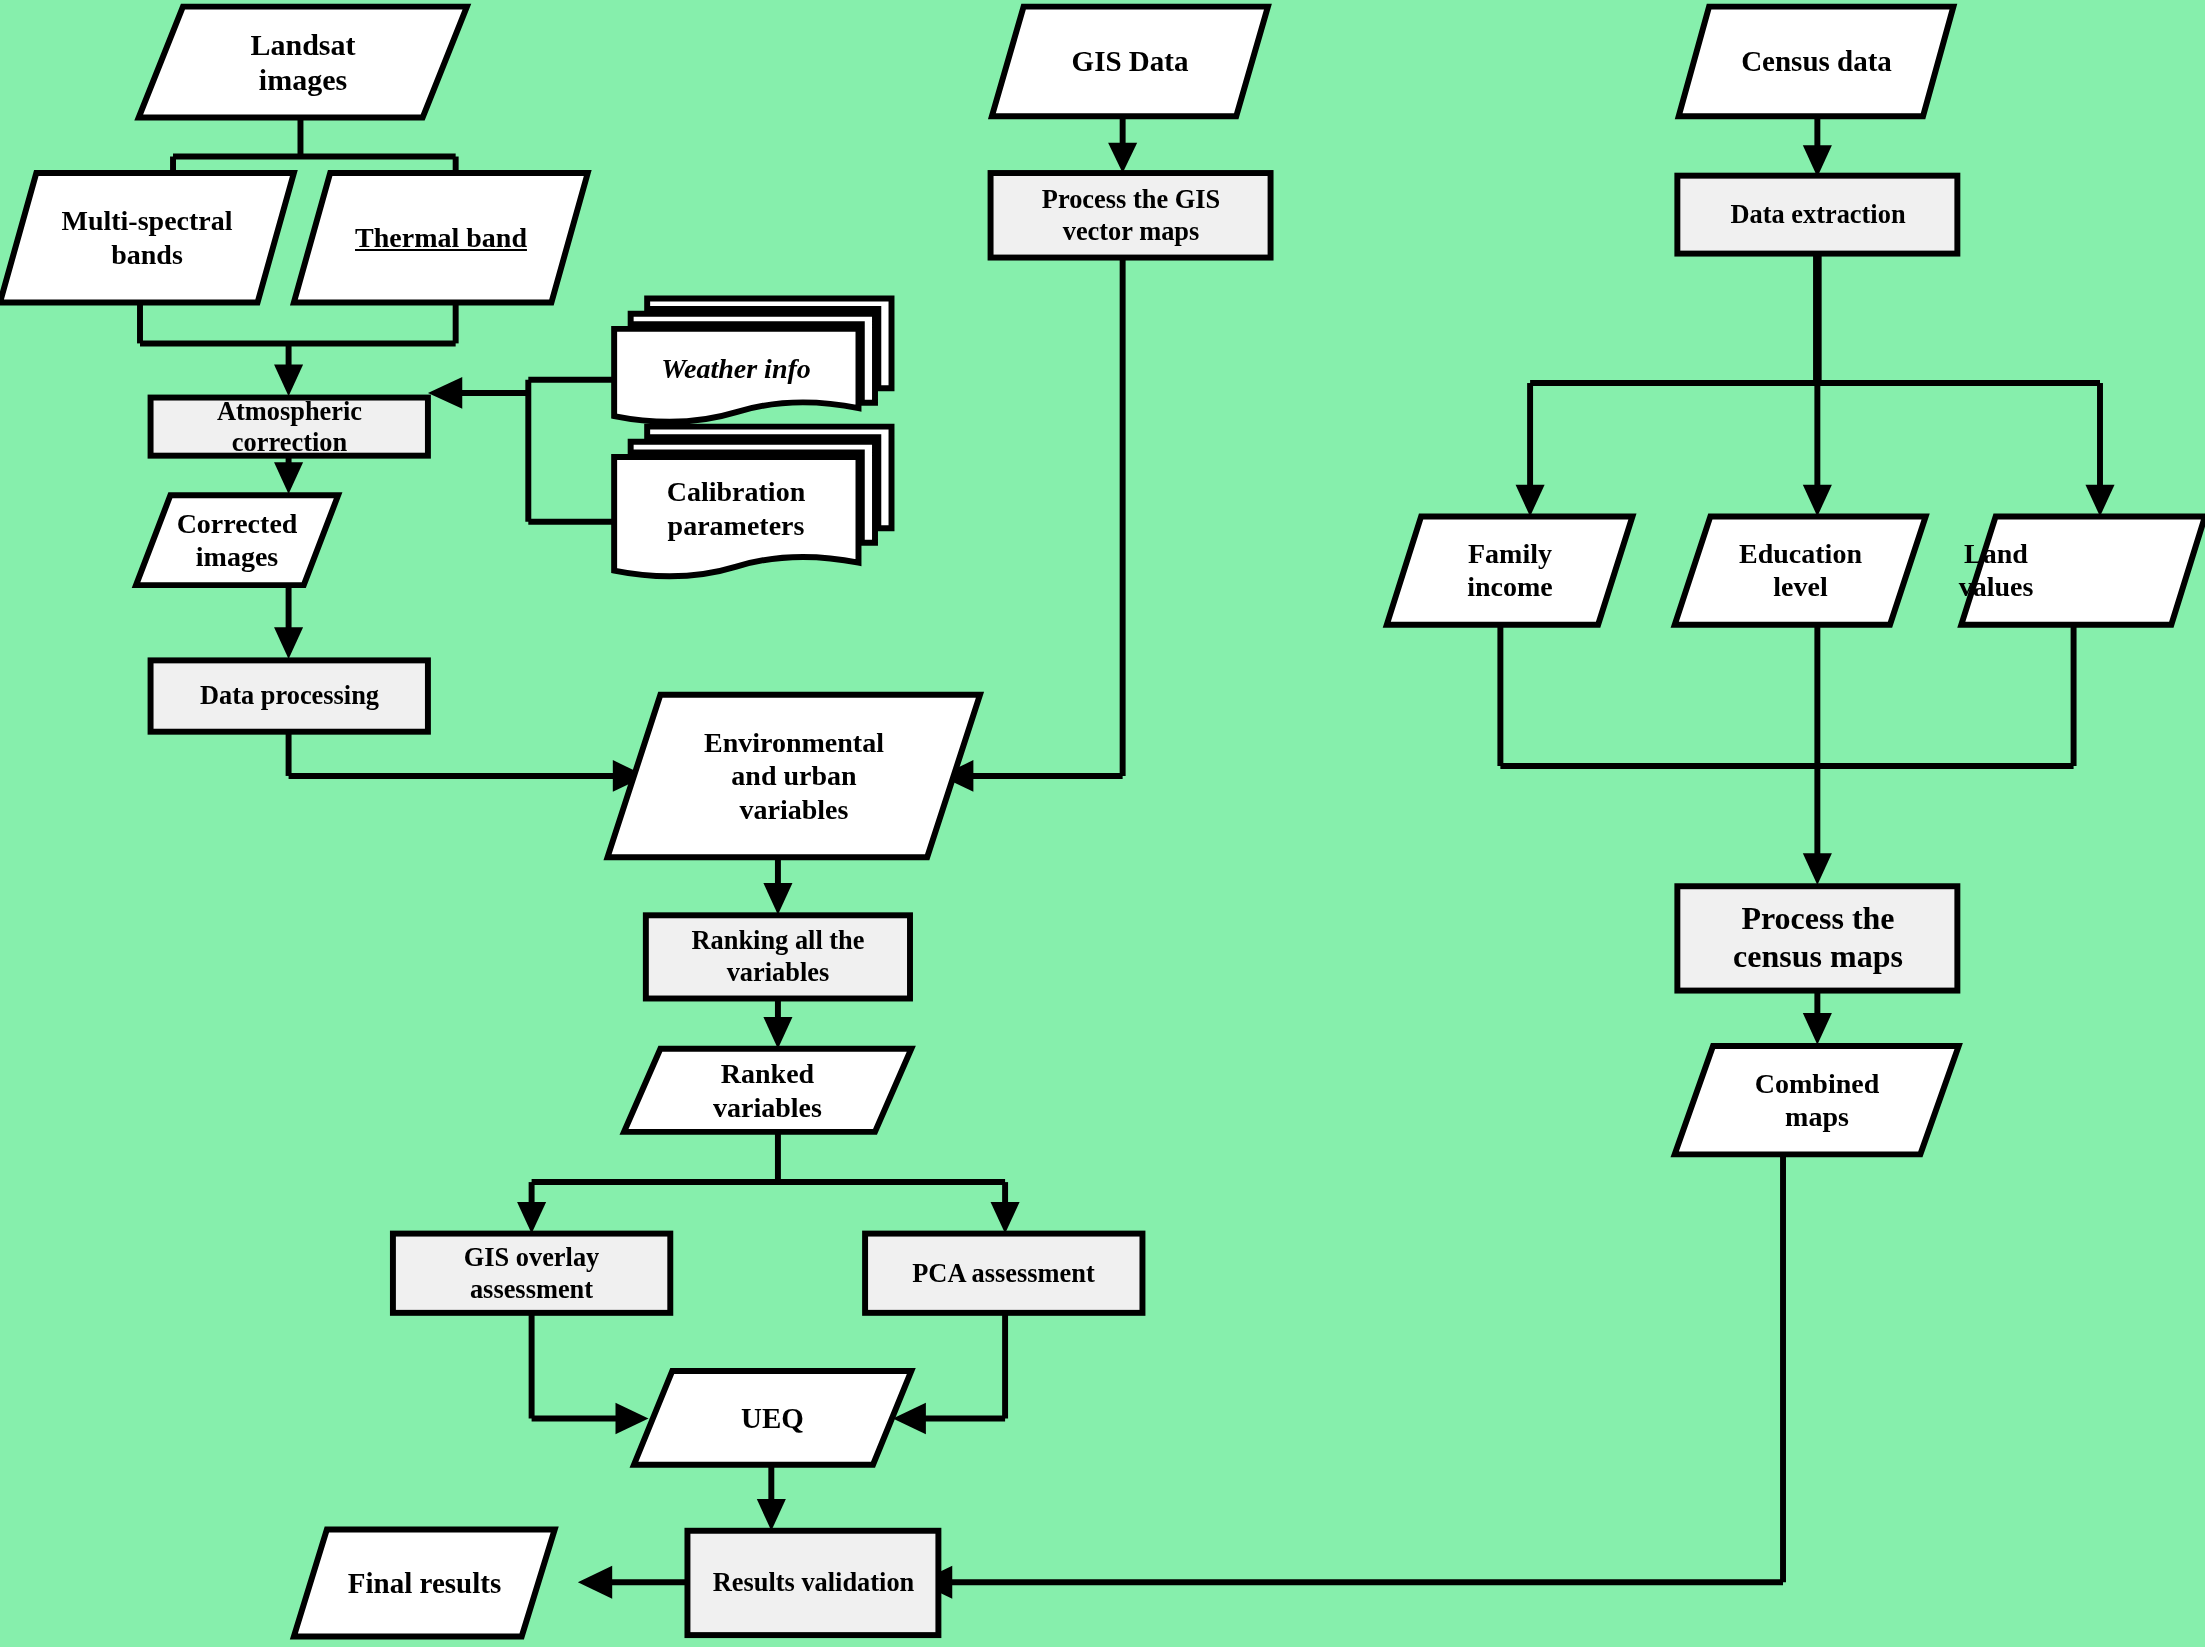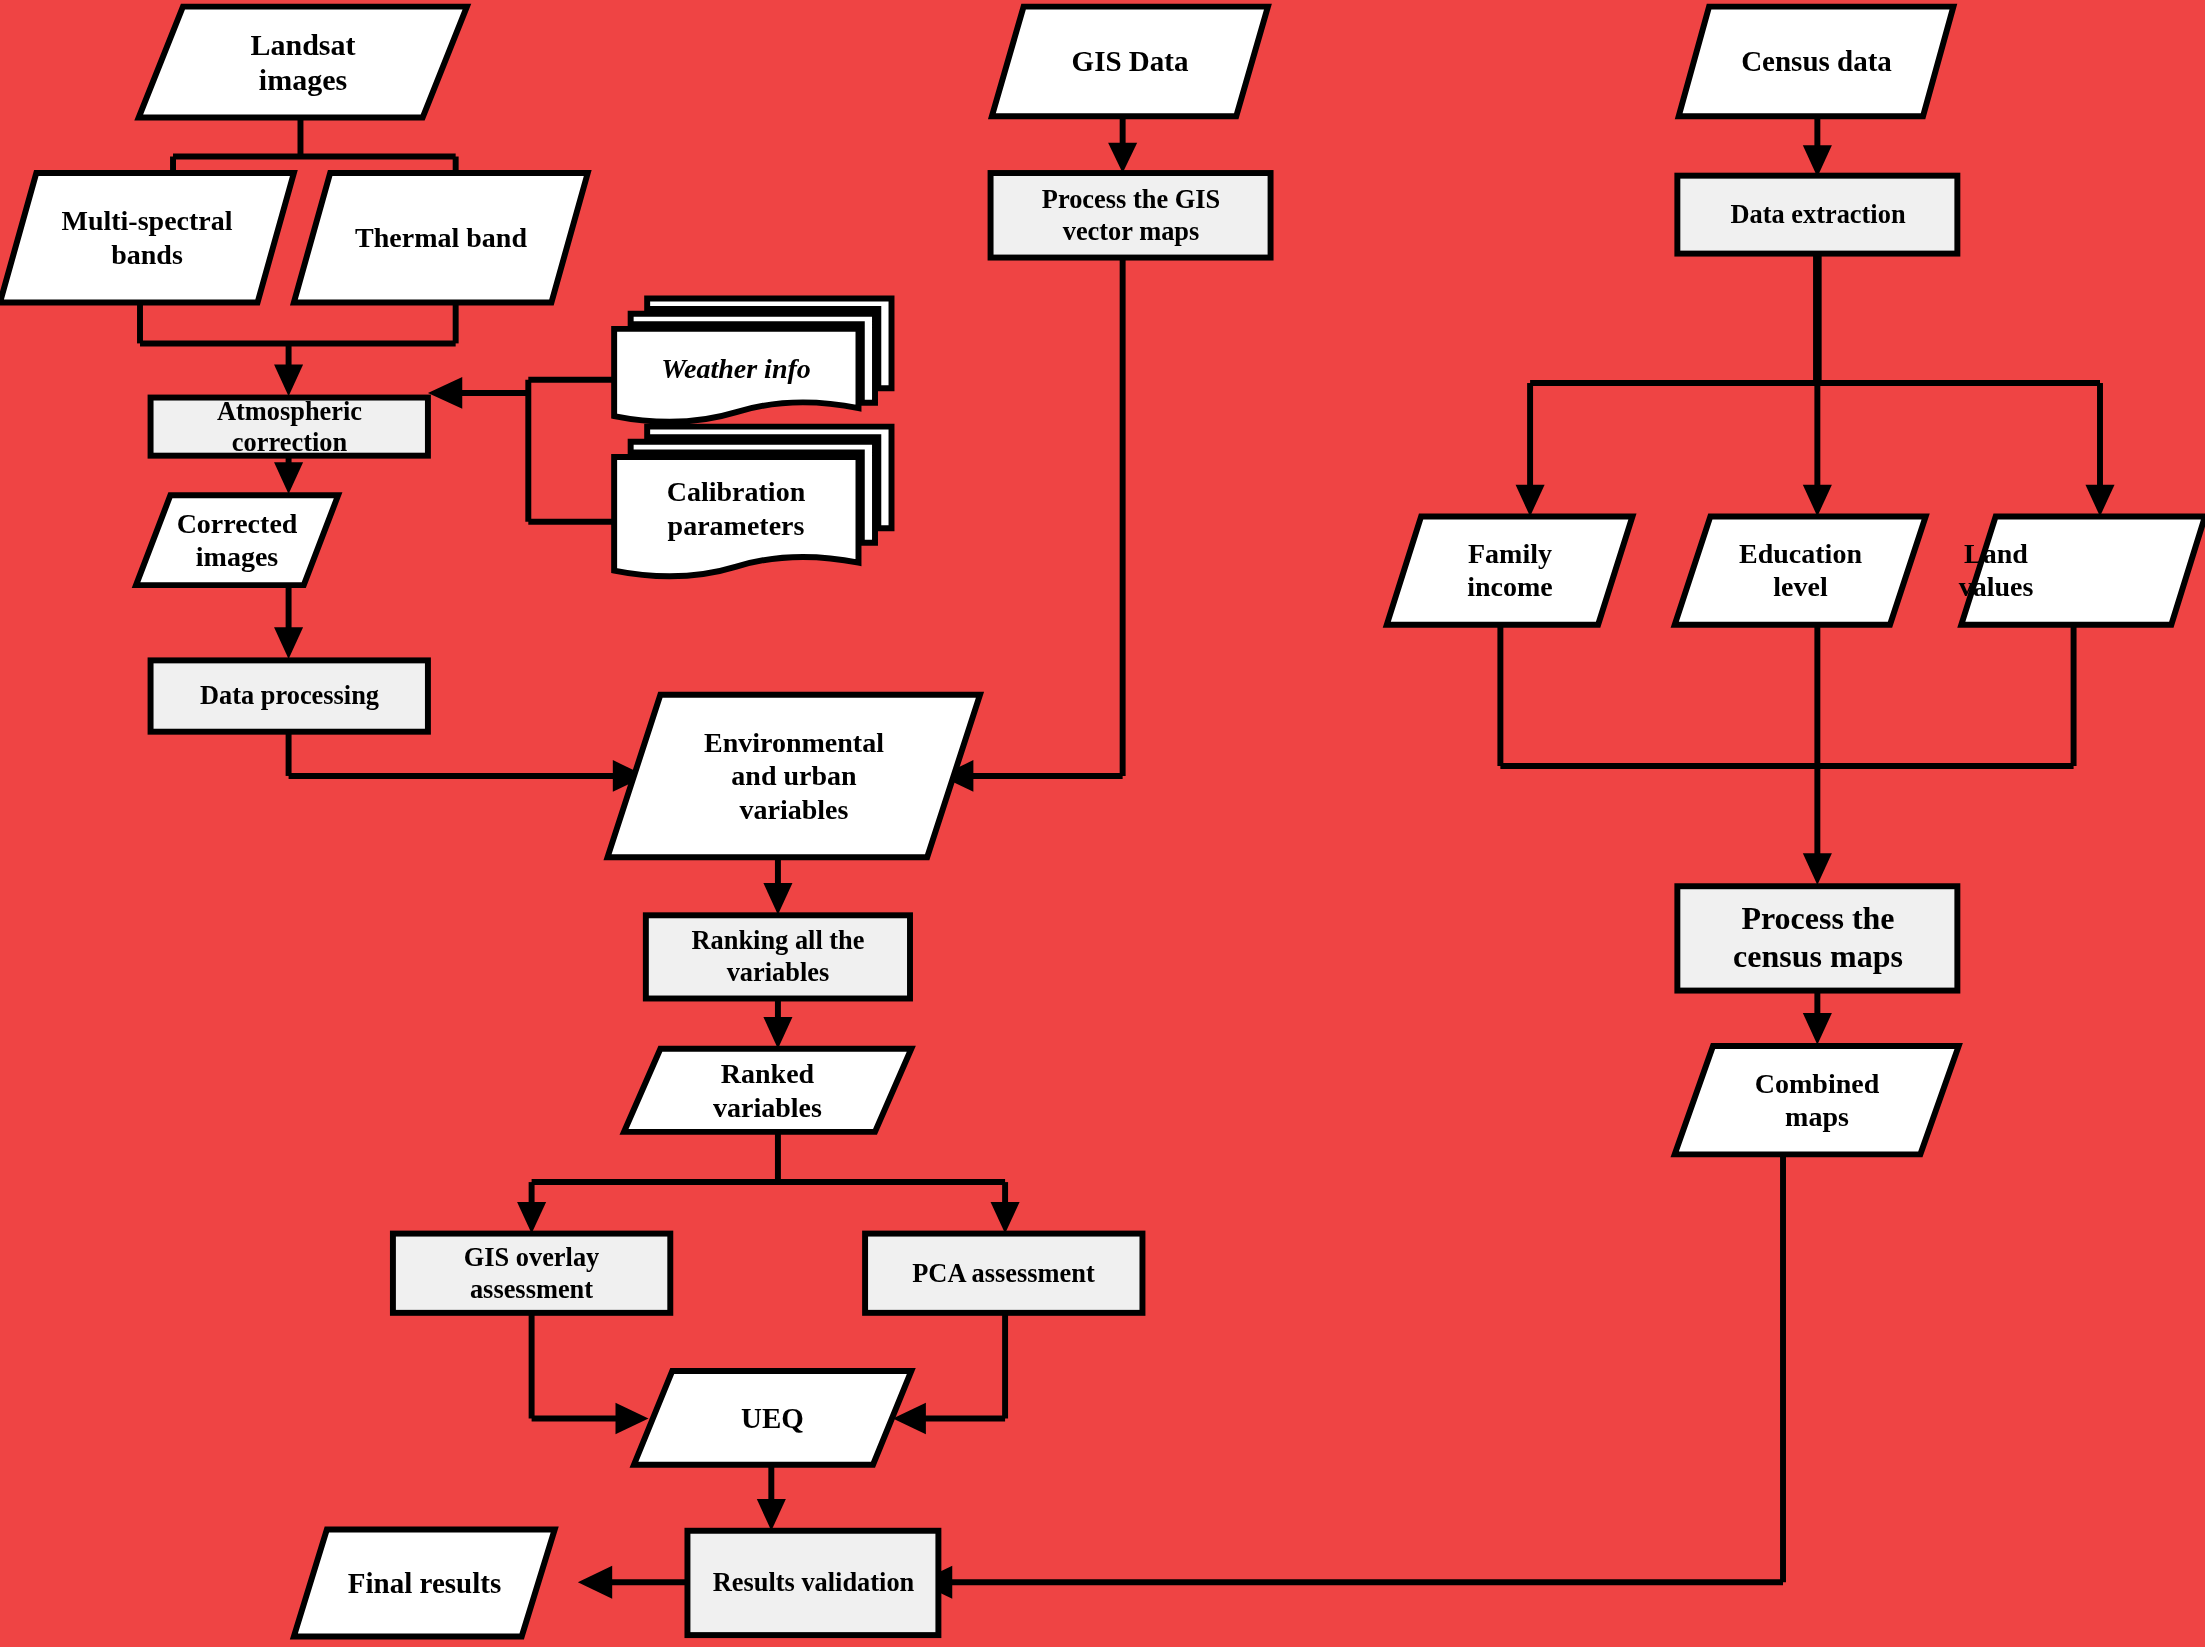--- a/index.html
+++ b/index.html
@@ -1,16 +1,16 @@
 <!DOCTYPE html>
 <html style="font-size:10.6px"><head>
 <meta charset="utf-8">
 <style>
   html,body{margin:0;padding:0;background:#ffffff;}
-  #stage{position:relative;width:2205px;height:1647px;background:#ef4444;
+  #stage{position:relative;width:2205px;height:1647px;background:#86efac;
          font-family:"Liberation Serif","DejaVu Serif",serif;}
   svg{position:absolute;top:0;left:0;width:2205px;height:1647px;}
   .shp{fill:#ffffff;stroke:#000000;stroke-width:9;stroke-linejoin:miter;}
   .shp.gray{fill:#f0f0f0;}
   .doc{fill:#ffffff;stroke:#000000;stroke-width:9;stroke-linejoin:miter;}
   .edge{stroke:#000000;stroke-width:9;fill:none;stroke-linecap:butt;}
   .edge.thick{stroke-width:13;}
   .ah{fill:#000000;}
   .lbl{position:absolute;display:flex;align-items:center;justify-content:center;
        text-align:center;font-weight:700;color:#000;line-height:1.18;
@@ -170,21 +170,21 @@
     <rect class="shp gray" x="1041" y="2318" width="380" height="158"></rect>
 
     <polygon class="shp" points="495,2316 840,2316 790,2478 445,2478"></polygon>
   </g>
 </svg>
 
 <div class="lbl" style="left:139px;top:6.6px;width:328px;height:111px;font-size:30px;">Landsat<br>images</div>
 
 <div class="lbl" style="left:0px;top:173px;width:294px;height:129px;font-size:28px;">Multi-spectral<br>bands</div>
 
-<div class="lbl" style="left:294px;top:173px;width:294px;height:129px;font-size:28px;">Thermal band</div>
+<div class="lbl" style="left:294px;top:173px;width:294px;height:129px;font-size:28px;text-decoration:underline;">Thermal band</div>
 
 <div class="lbl" style="left:151px;top:394px;width:277px;height:66px;font-size:26.4px;">Atmospheric<br>correction</div>
 
 <div class="lbl" style="left:614px;top:329px;width:244px;height:79px;font-size:28px;font-style:italic;">Weather info</div>
 
 <div class="lbl" style="left:614px;top:457px;width:244px;height:103px;font-size:28px;">Calibration<br>parameters</div>
 
 <div class="lbl" style="left:136px;top:495px;width:202px;height:90px;font-size:28px;">Corrected<br>images</div>
 
 <div class="lbl" style="left:151px;top:660px;width:277px;height:71px;font-size:26.4px;">Data processing</div>

